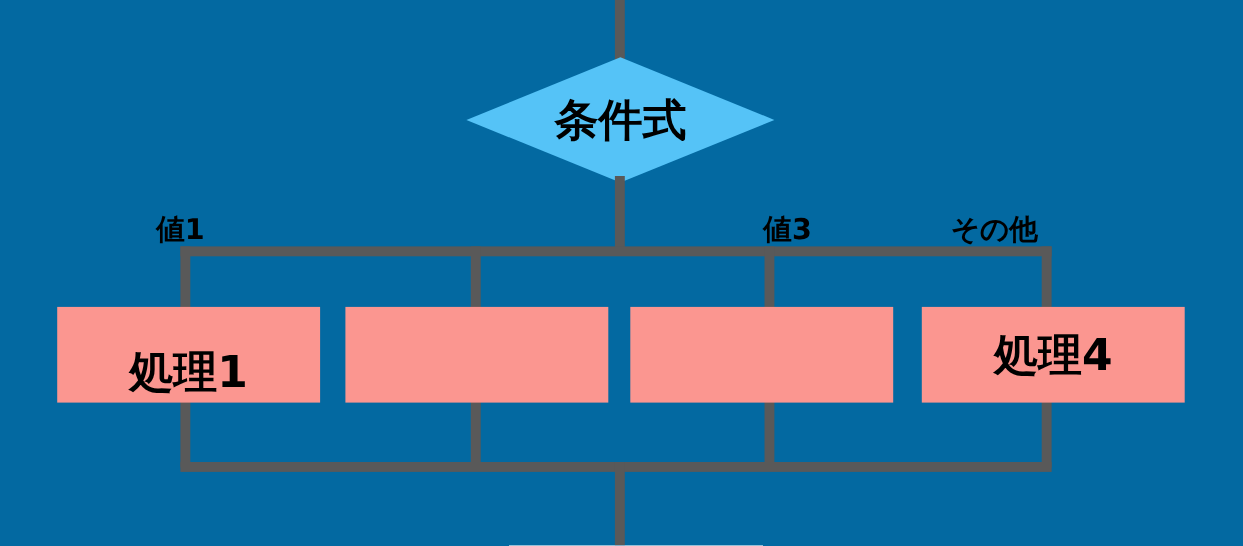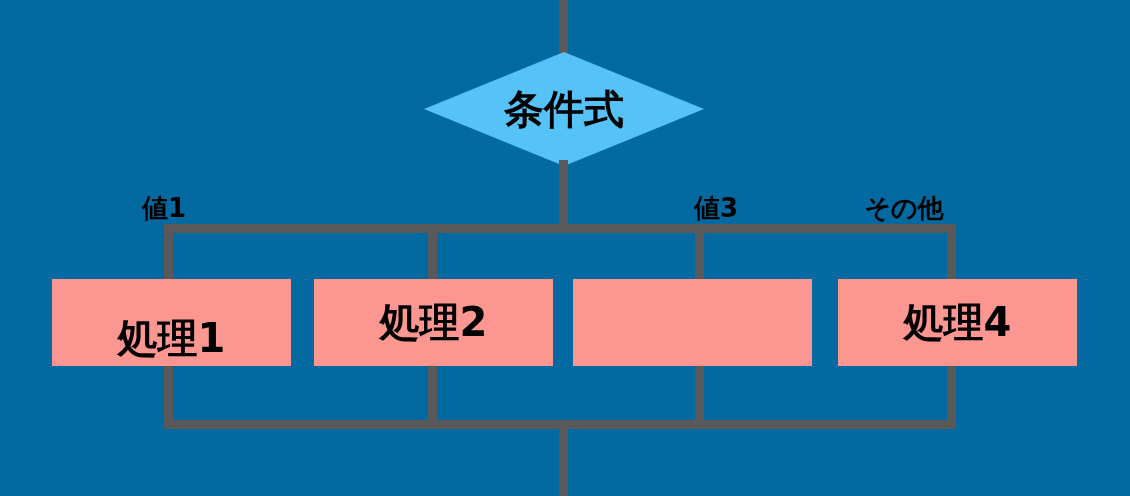--- a/index.html
+++ b/index.html
@@ -89,16 +89,15 @@
 
   </svg>
 
   <div class="node-label decision-label" style="left:424px; top:82px; width:280px; height:54px;">条件式</div>
 
   <div class="branch-label" style="left:114px; top:172px; width:100px; height:32px;">値1</div>
   <div class="branch-label" style="left:666px; top:172px; width:100px; height:32px;">値3</div>
   <div class="branch-label" style="left:844px; top:172px; width:120px; height:32px;">その他</div>
 
   <div class="node-label process-label" style="left:52px; top:279px; width:239px; height:87px;margin-top:16px;">処理1</div>
-  <div class="node-label process-label" style="left:314px; top:279px; width:239px; height:87px;">処理2</div>
   <div class="node-label process-label" style="left:838px; top:279px; width:239px; height:87px;">処理4</div>
 
 </div>
 
 </body></html>

